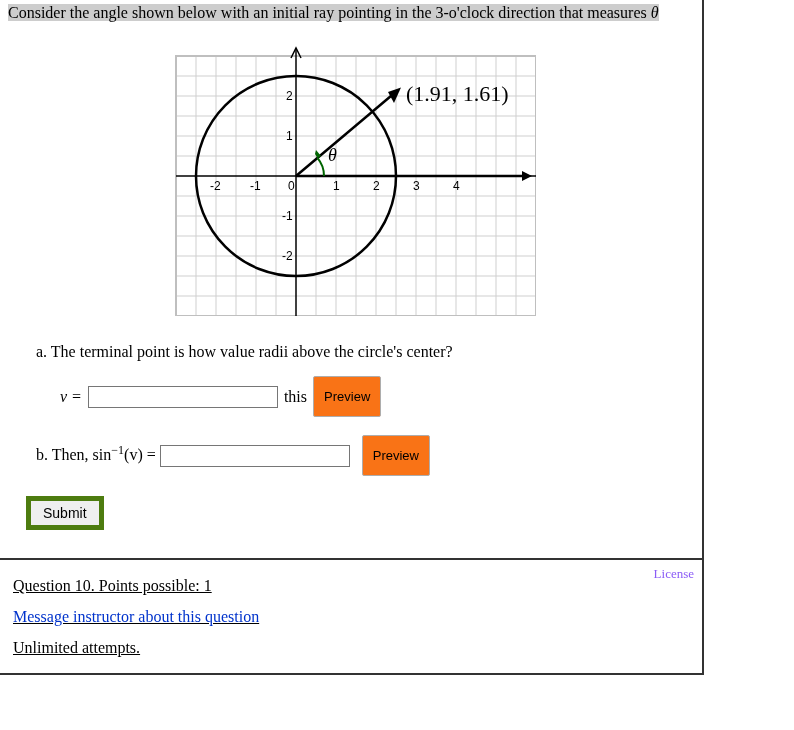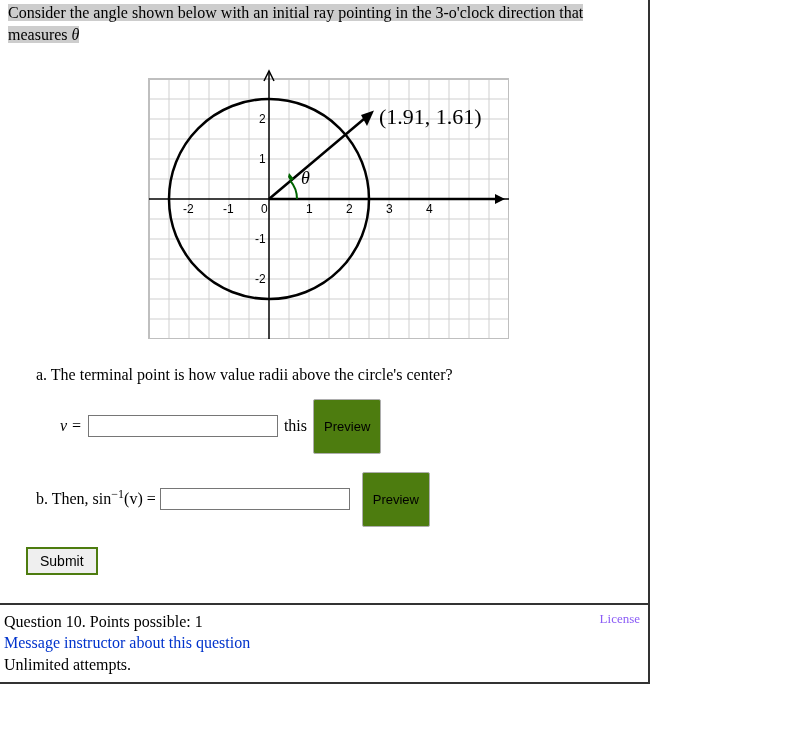--- a/index.html
+++ b/index.html
@@ -4,21 +4,21 @@
 <style>
   html, body {
     margin: 0;
     padding: 0;
     font-family: "Times New Roman", Times, serif;
     font-size: 16px;
     color: #000;
     background: #fff;
   }
   .page {
-    width: 650px;
+    width: 704px;
     box-sizing: border-box;
   }
   .question-body {
     padding: 2px 8px 10px 8px;
     border-right: 2px solid #333;
   }
   .prompt-line {
     margin: 0 0 2px 0;
     line-height: 1.4;
   }
@@ -49,53 +49,54 @@
     height: 22px;
     border: 1px solid #767676;
     padding: 1px 4px;
     box-sizing: border-box;
   }
   .w-med { width: 190px; }
   .w-short { width: 190px; }
   .btn {
     font-family: Arial, sans-serif;
     font-size: 13px;
-    background: #4d7c0f;
+    background: #f97316;
     border: 1px solid #adadad;
-    padding: 19px 10px;
+    padding: 12px 10px;
     border-radius: 2px;
     cursor: pointer;
   }
   select.sel {
     font-family: Arial, sans-serif;
     font-size: 13px;
     height: 22px;
     border: 1px solid #767676;
   }
   .submit-wrap {
     margin: 20px 8px 18px 18px;
   }
   .btn-submit {
     font-family: Arial, sans-serif;
     font-size: 14px;
     background: #efefef;
-    border: 2px solid #4d7c0f;
+    border: 5px solid #4d7c0f;
     padding: 4px 12px;
     cursor: pointer;
   }
   .footer {
     border-top: 2px solid #333;
     border-right: 2px solid #333;
     border-bottom: 2px solid #333;
     padding: 6px 8px 6px 4px;
     position: relative;
   }
   .footer-line {
-    margin: 0;
+    margin: 9px;
     line-height: 1.35;
+    text-decoration: underline;
   }
   .link {
     color: #0033cc;
     text-decoration: none;
     cursor: pointer;
   }
   .license {
     position: absolute;
     top: 6px;
     right: 8px;

